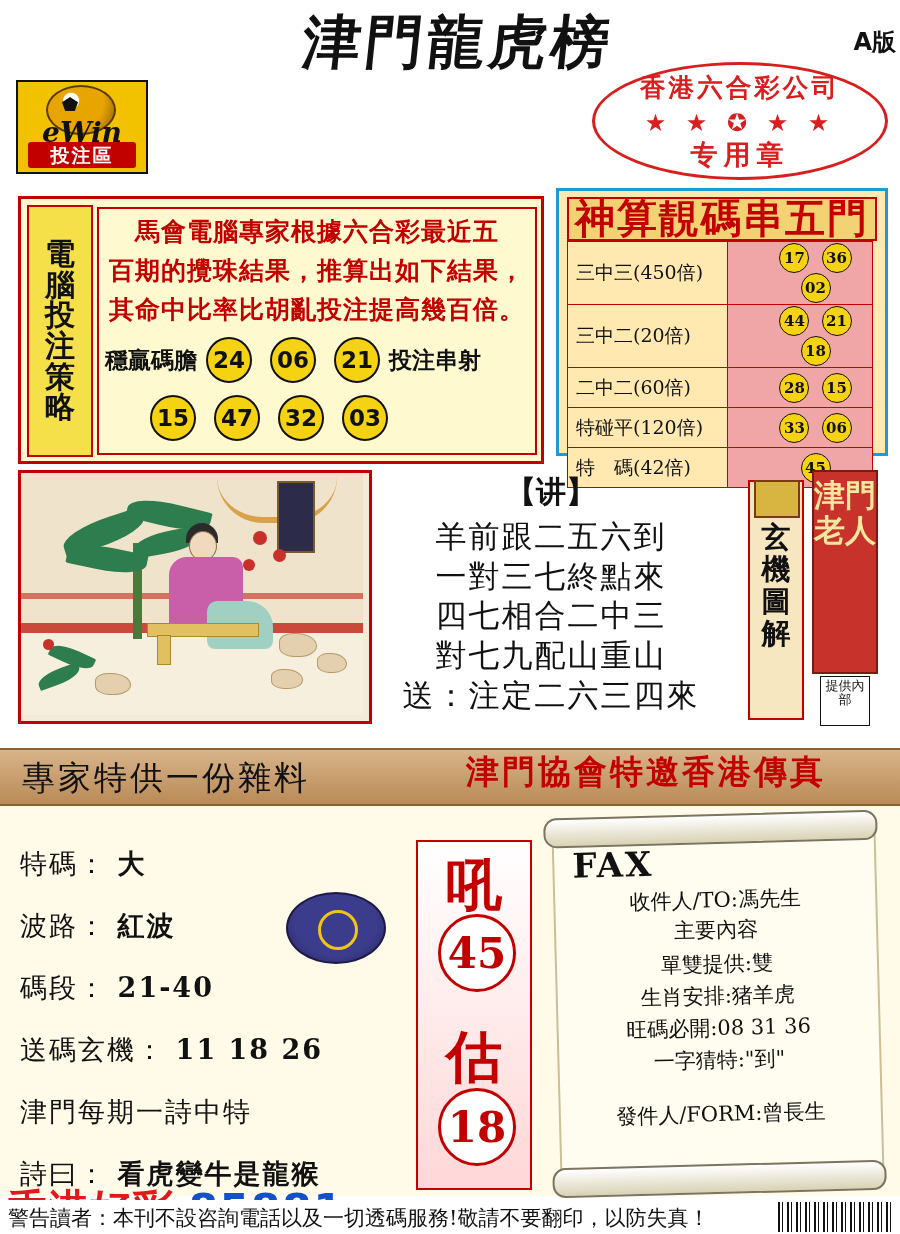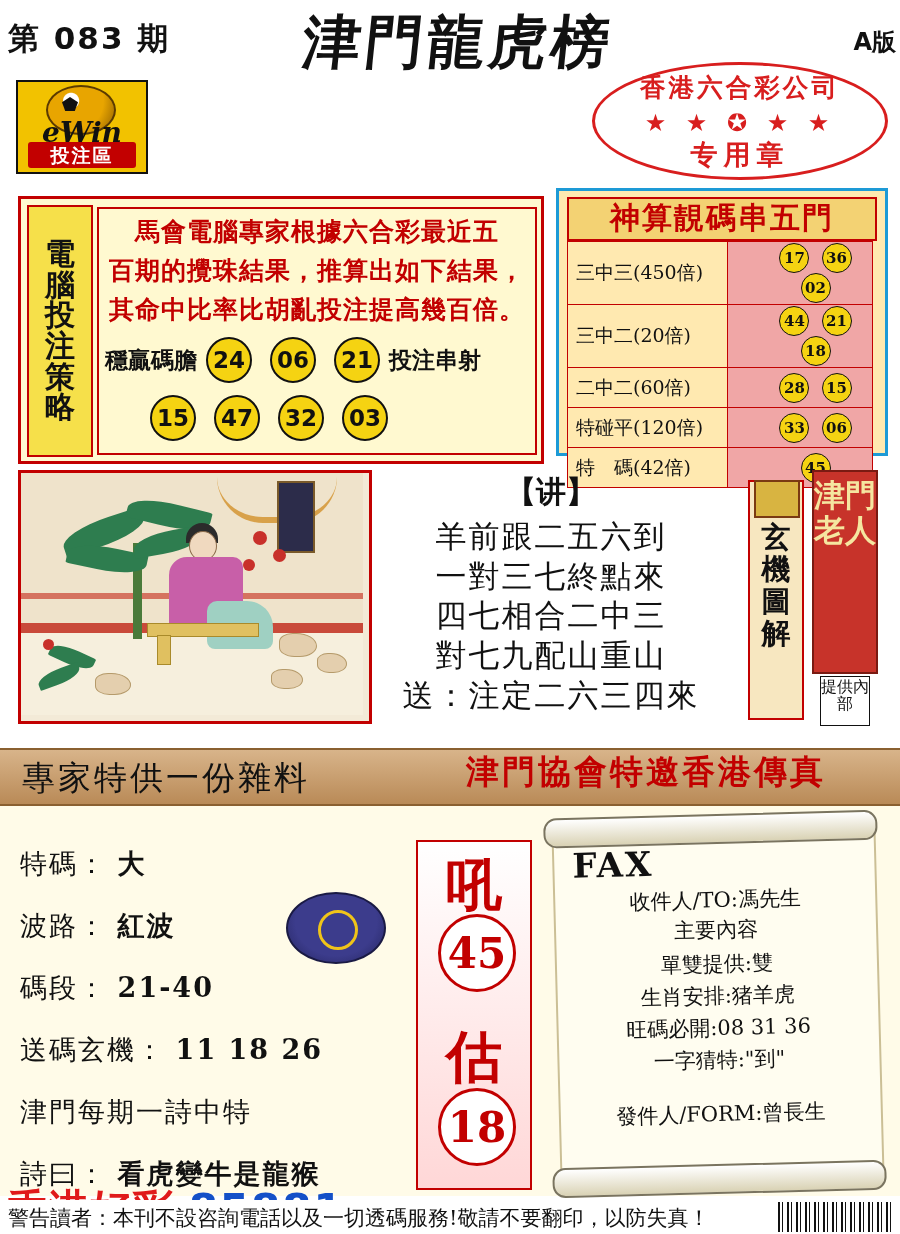--- a/index.html
+++ b/index.html
@@ -109,21 +109,21 @@
   }
 
   
   .magic{
     position:absolute;left:556px;top:188px;width:326px;height:262px;
     background:#ffe9b0;border:3px solid #1d9ad6;
   }
   .magic .mtitle{
     position:absolute;left:8px;top:6px;width:306px;height:40px;
     background:#f3d273;border:2px solid #c20000;
-    color:#c20000;font-size:30px;font-weight:bold;text-align:center;line-height:38px;
+    color:#c20000;font-size:40px;font-weight:bold;text-align:center;line-height:38px;
     letter-spacing:2px;font-family:"DejaVu Serif","Liberation Serif",serif;
   }
   .magic table{
     position:absolute;left:8px;top:50px;width:306px;border-collapse:collapse;
   }
   .magic td{
     border:1px solid #c20000;height:37px;font-size:19px;color:#111;
     font-family:"DejaVu Serif","Liberation Serif",serif;
   }
   .magic td.lbl{width:150px;padding-left:8px;background:#ffe9b0;white-space:nowrap;}
@@ -184,21 +184,21 @@
     background:#c7332a;border:2px solid #7a1a12;
   }
   .laoren .vtext{
     position:absolute;left:0;top:6px;width:62px;text-align:center;
     font-size:31px;font-weight:bold;color:#f5e6a0;line-height:1.14;
     font-family:"DejaVu Serif","Liberation Serif",serif;
   }
   .neibu{
     position:absolute;left:820px;top:676px;width:48px;height:46px;
     border:1px solid #111;background:#fff;text-align:center;
-    font-size:16px;line-height:1.05;padding-top:2px;color:#111;
+    font-size:13px;line-height:1.05;padding-top:2px;color:#111;
     font-family:"DejaVu Serif","Liberation Serif",serif;
   }
 
   
   .banner{
     position:absolute;left:0;top:748px;width:900px;height:54px;
     background:linear-gradient(#d8b48a,#b98a57);
     border-top:2px solid #8a6030;border-bottom:2px solid #8a6030;
   }
   .banner .b1{
@@ -296,21 +296,20 @@
   .barcode{
     position:absolute;right:6px;top:2px;width:116px;height:30px;
     background:repeating-linear-gradient(90deg,#111 0 2px,#fff 2px 4px,#111 4px 5px,#fff 5px 9px);
   }
 </style>
 </head>
 <body>
 
 <div class="page">
 
-  <div class="issue">第 083 期</div>
   <div class="main-title">津門龍虎榜</div>
   <div class="edition">A版</div>
 
   <div class="ewin">
     <div class="ball"></div>
     <div class="wtxt">eWin</div>
     <div class="sub">投注區</div>
   </div>
 
   <div class="stamp">

